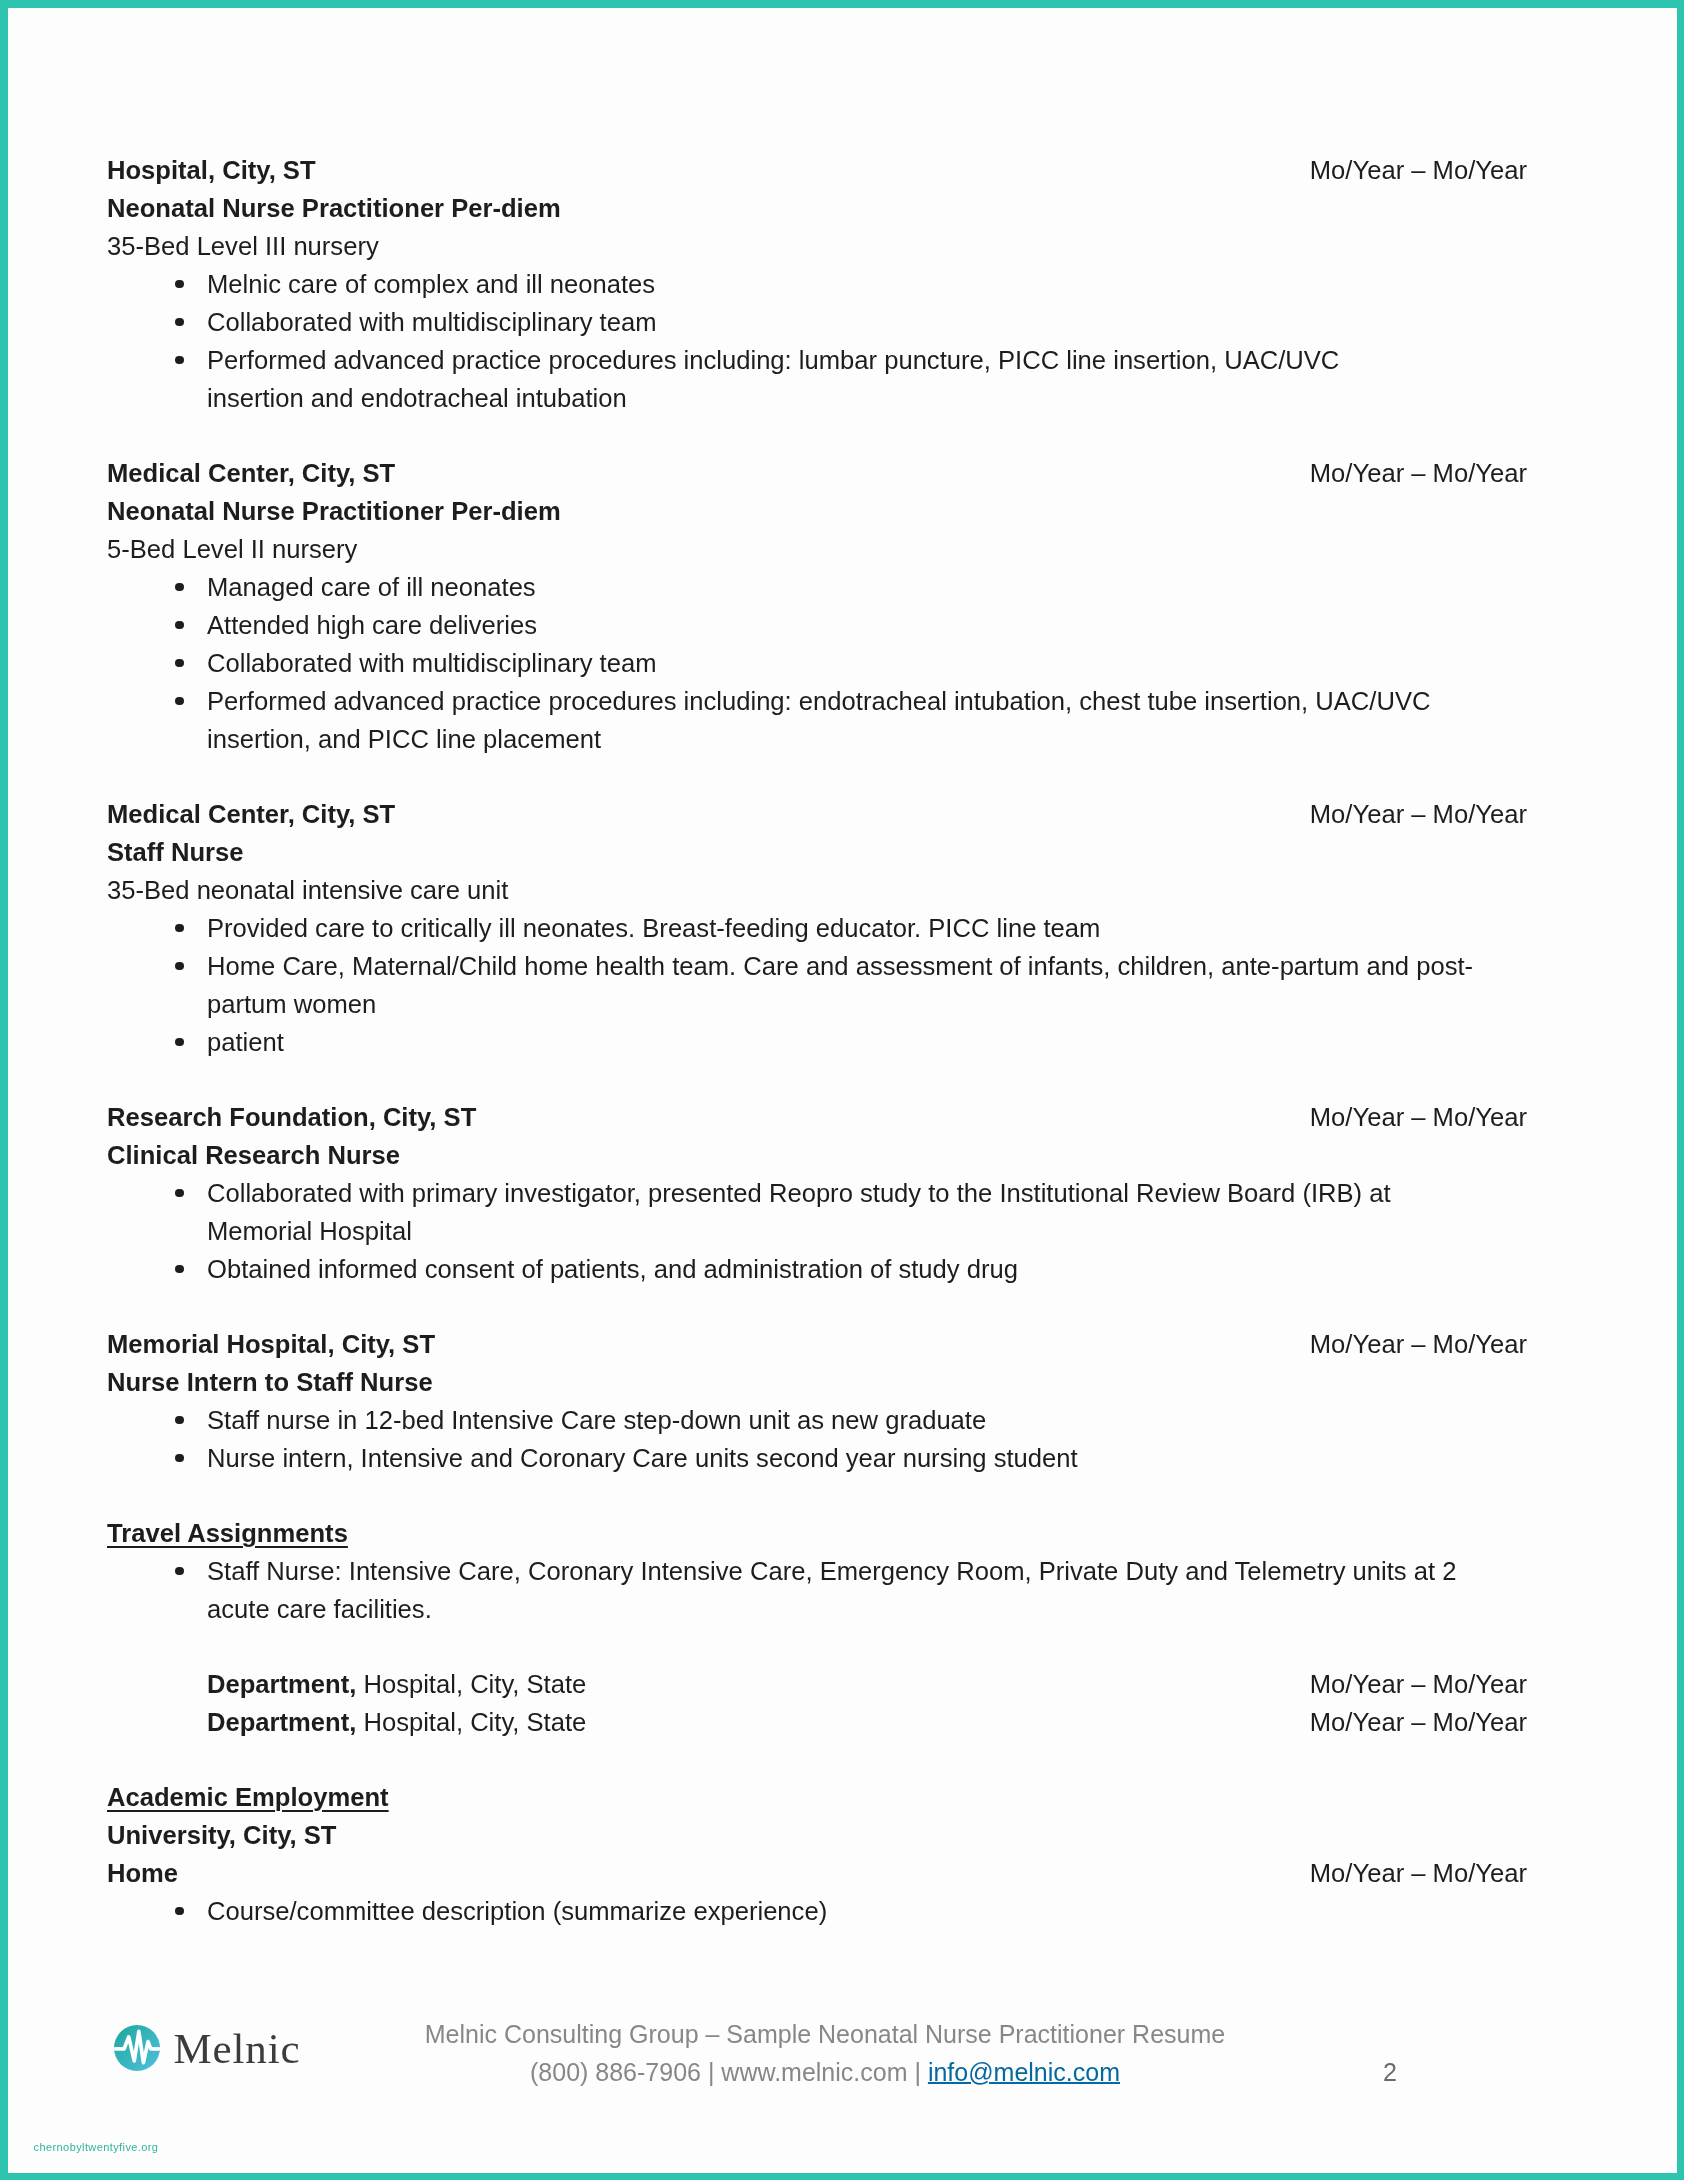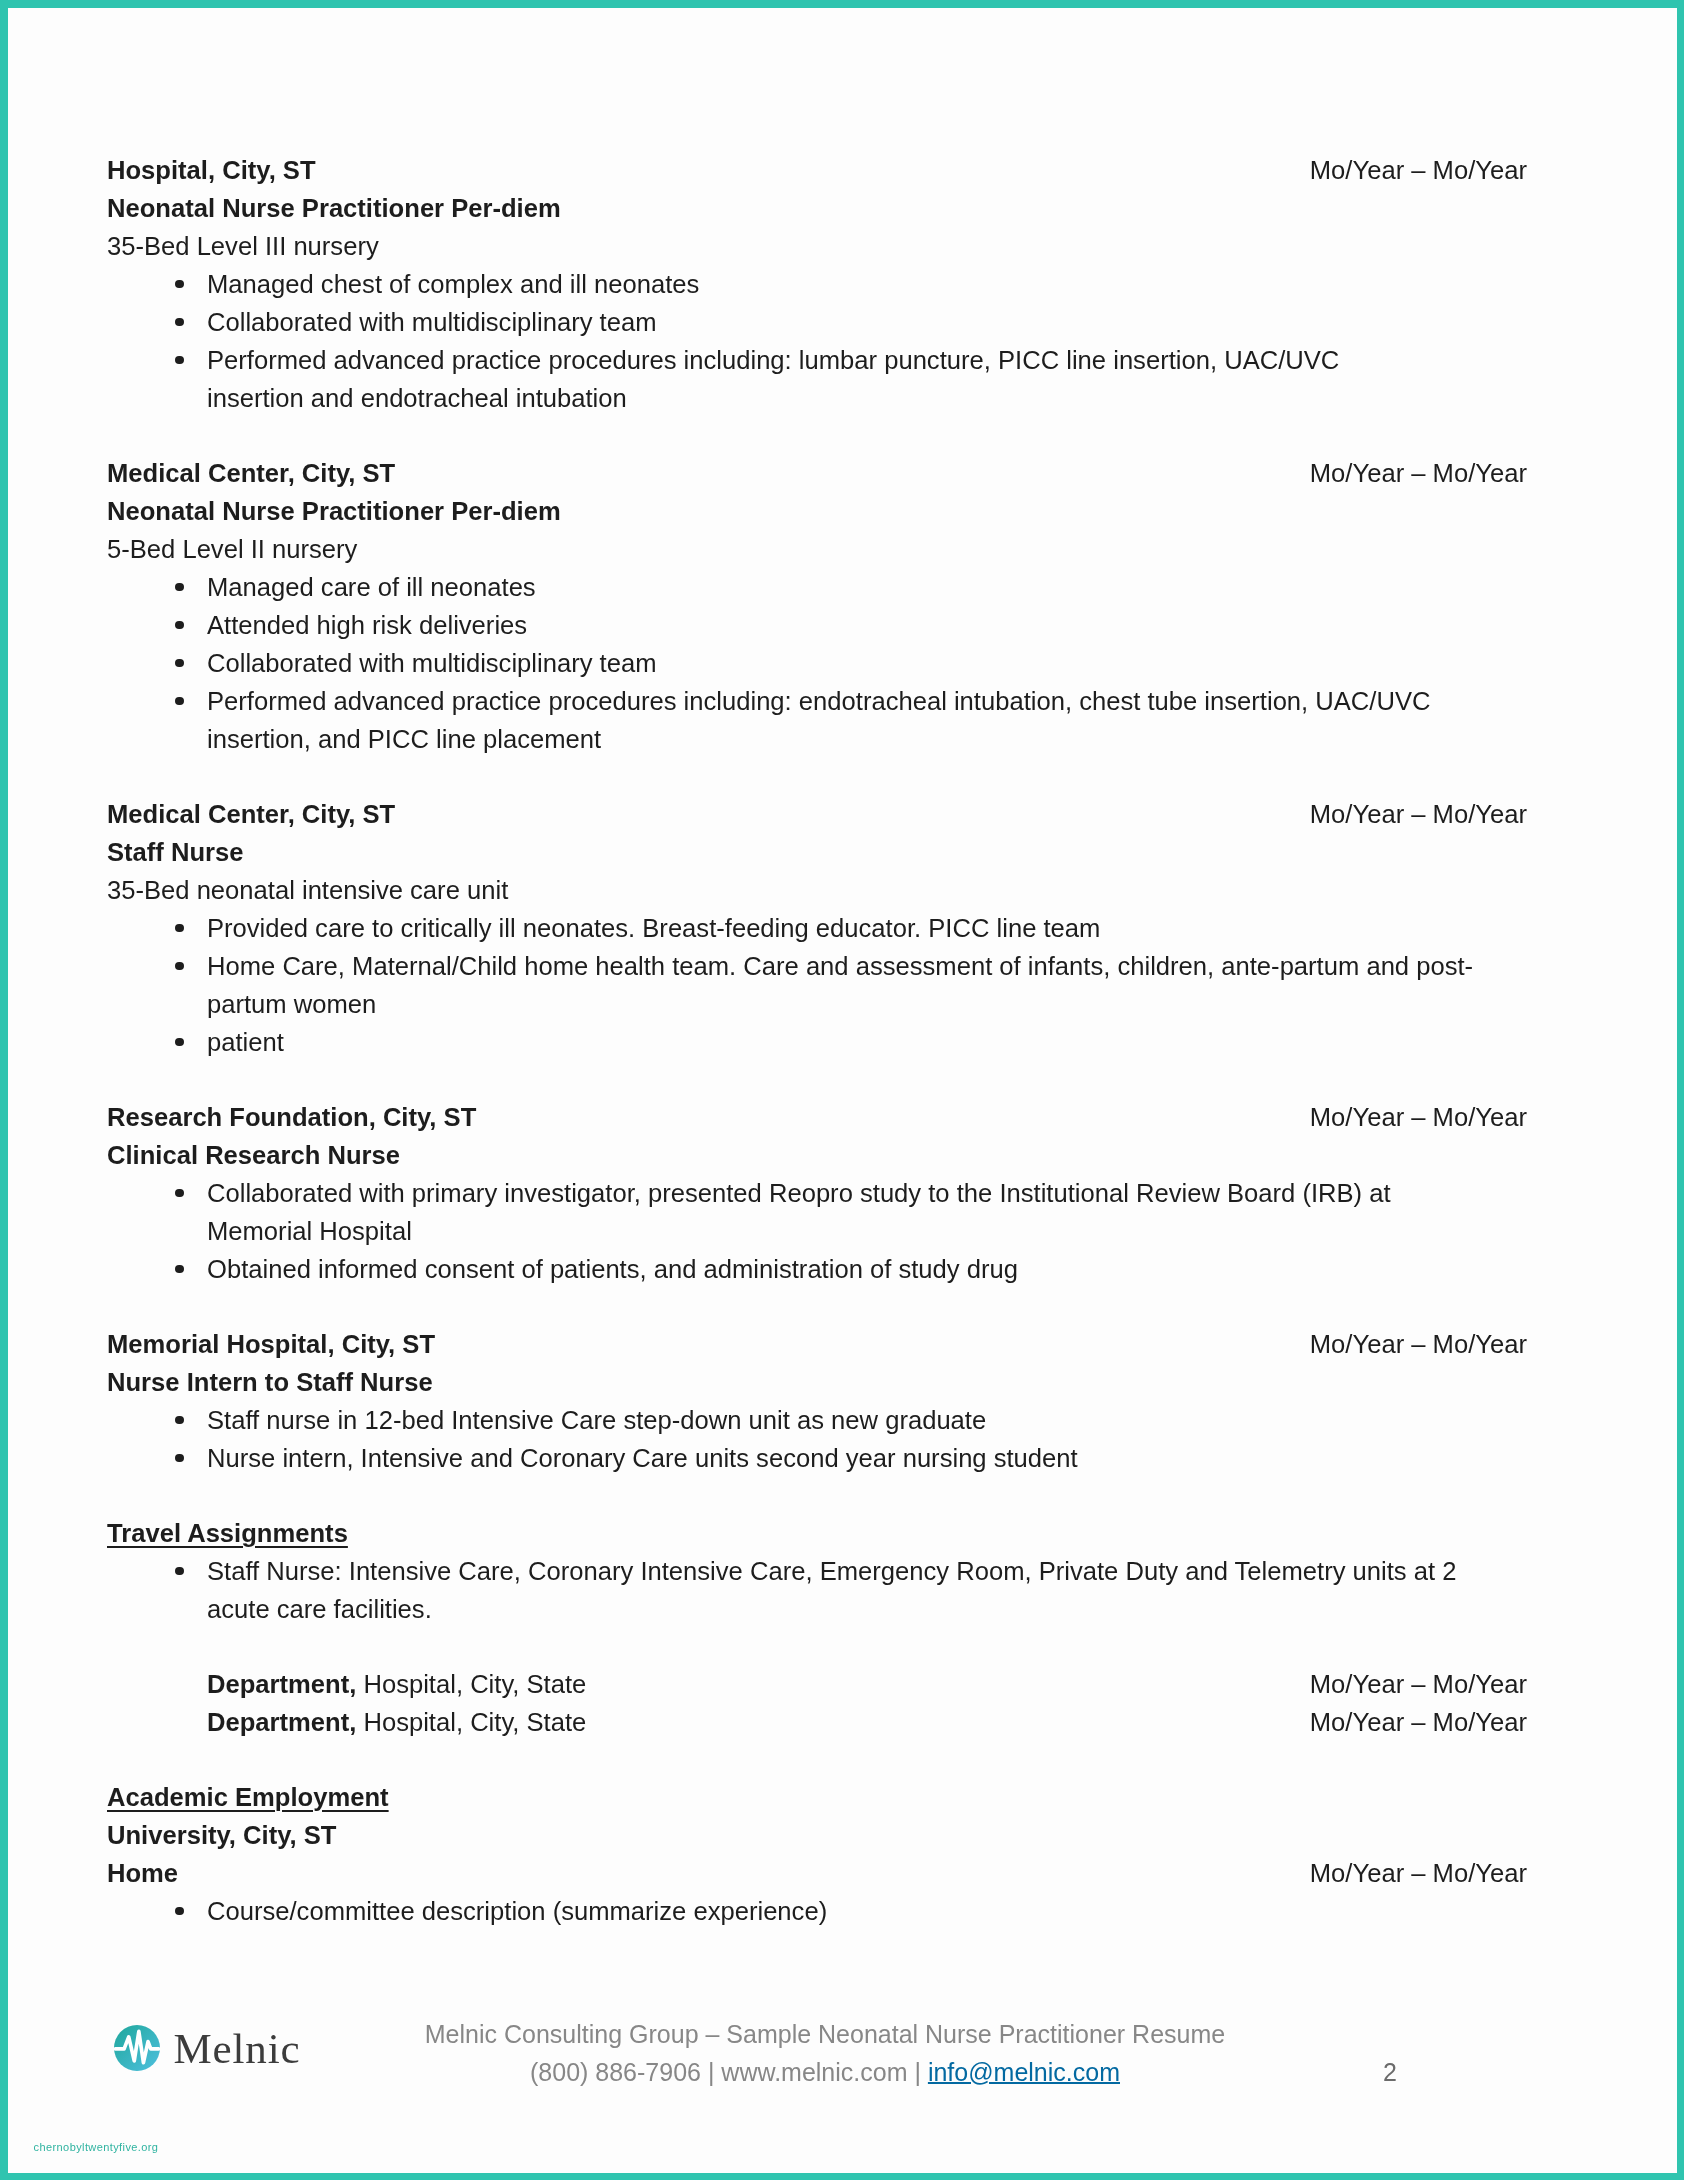--- a/index.html
+++ b/index.html
@@ -41,21 +41,21 @@
 
     <section>
       <div class="row">
         <span class="b">Hospital, City, ST</span>
         <span class="date">Mo/Year – Mo/Year</span>
       </div>
       <div class="line b">Neonatal Nurse Practitioner Per-diem</div>
       <div class="line">35-Bed Level III nursery</div>
       <ul class="bullets">
         <li class="li">
-            <div>Managed chest of complex and ill neonates</div>
+            <div>Melnic care of complex and ill neonates</div>
           </li>
         <li class="li">
             <div>Collaborated with multidisciplinary team</div>
           </li>
         <li class="li">
           <div>Performed advanced practice procedures including: lumbar puncture, PICC line insertion, UAC/UVC</div>
           <div>insertion and endotracheal intubation</div>
         </li>
       </ul>
     </section>
@@ -65,21 +65,21 @@
         <span class="b">Medical Center, City, ST</span>
         <span class="date">Mo/Year – Mo/Year</span>
       </div>
       <div class="line b">Neonatal Nurse Practitioner Per-diem</div>
       <div class="line">5-Bed Level II nursery</div>
       <ul class="bullets">
         <li class="li">
             <div>Managed care of ill neonates</div>
           </li>
         <li class="li">
-            <div>Attended high risk deliveries</div>
+            <div>Attended high care deliveries</div>
           </li>
         <li class="li">
             <div>Collaborated with multidisciplinary team</div>
           </li>
         <li class="li">
           <div>Performed advanced practice procedures including: endotracheal intubation, chest tube insertion, UAC/UVC</div>
           <div>insertion, and PICC line placement</div>
         </li>
       </ul>
     </section>

